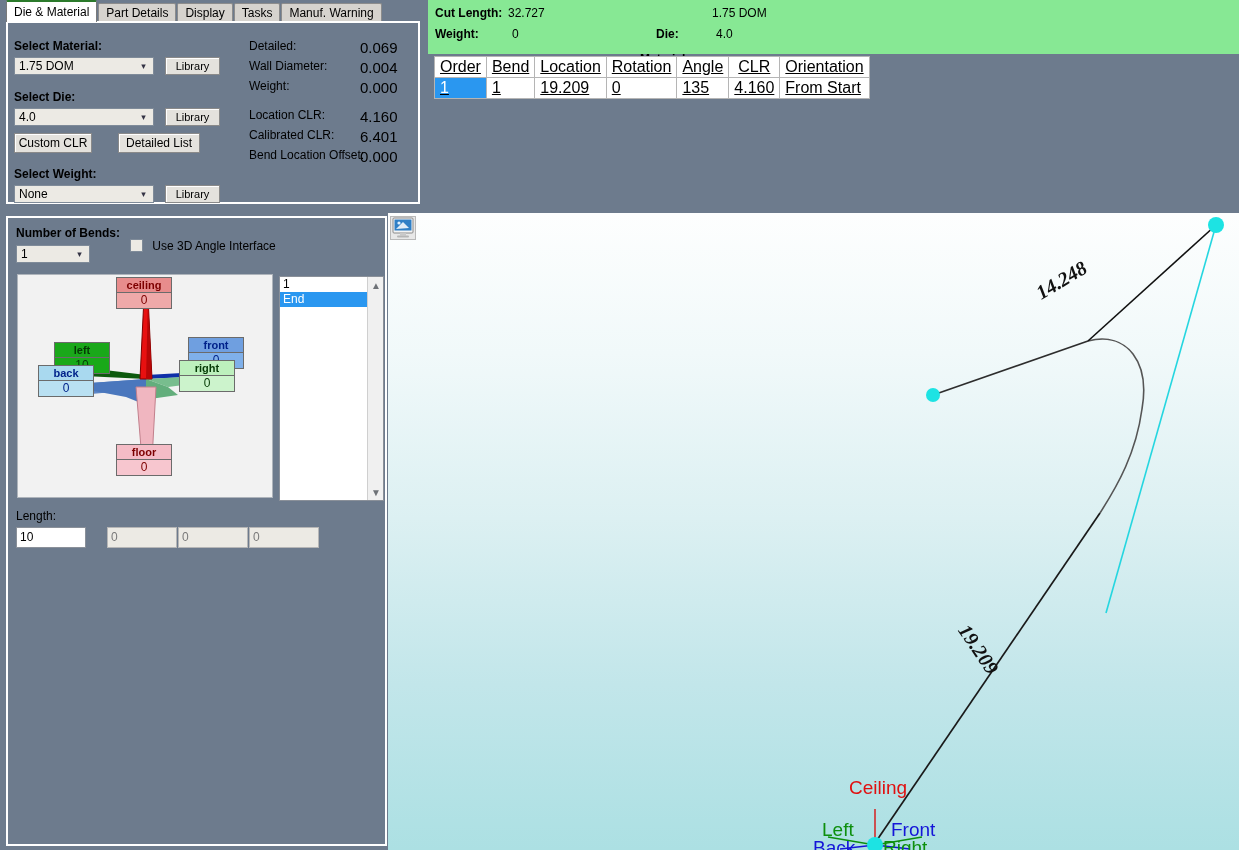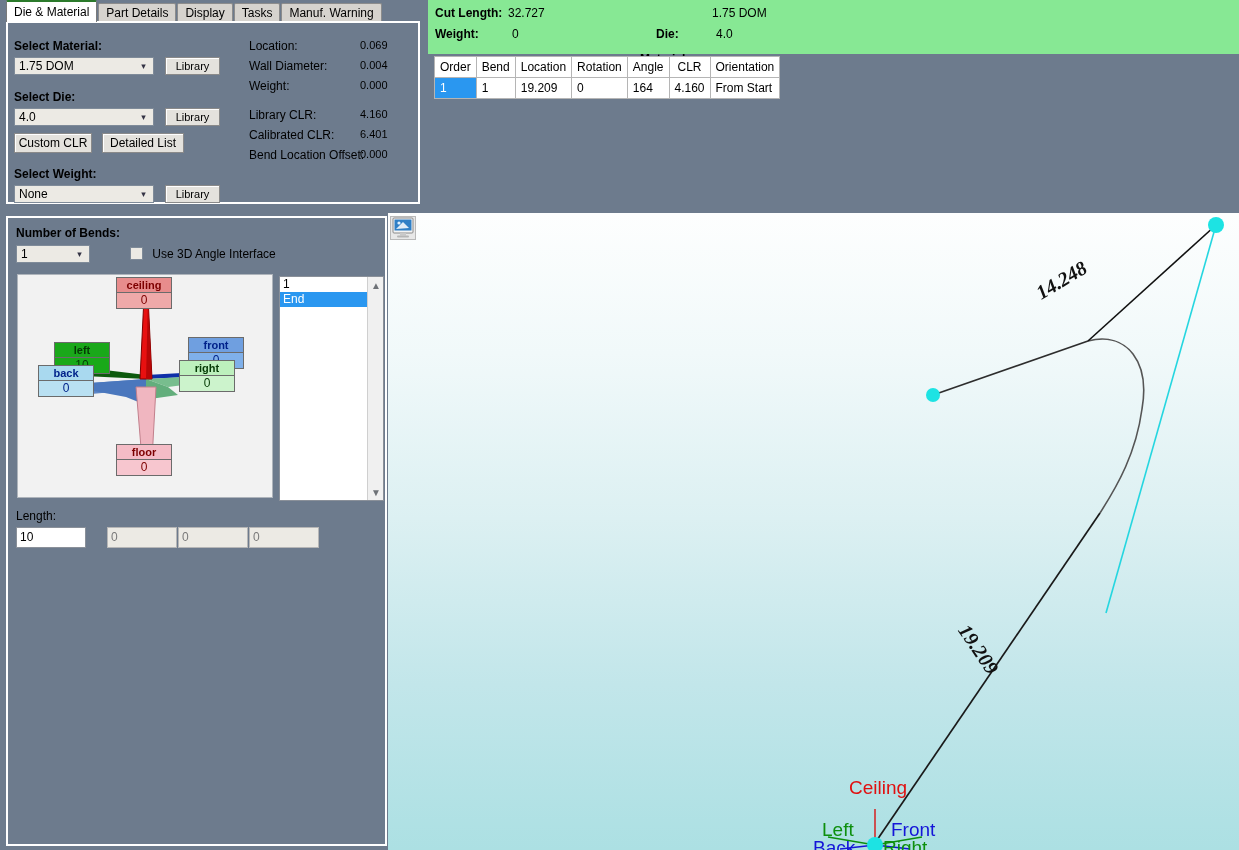--- a/index.html
+++ b/index.html
@@ -36,29 +36,29 @@
     position:absolute;right:2px;top:1px;width:15px;height:14px;
     display:flex;align-items:center;justify-content:center;color:#334;font-size:9px;
   }
   .btn{
     background:#e4e2dd;border:1px solid #8a8a8a;box-sizing:border-box;
     font-size:11px;color:#000;text-align:center;cursor:default;
     box-shadow:inset 1px 1px 0 #fff;
   }
   .btn.small{height:18px;line-height:16px;}
   .infoRow{position:absolute;font-size:12px;color:#000;}
-  .infoVal{position:absolute;font-size:11px;color:#000;}
+  .infoVal{position:absolute;font-size:15px;color:#000;}
 
   
   .greenbar{position:absolute;left:428px;top:0px;width:811px;height:54px;background:#87e894;}
   .greenbar .k{position:absolute;font-weight:bold;font-size:12px;}
   .greenbar .v{position:absolute;font-size:12px;}
 
   .gridwrap{position:absolute;left:434px;top:56px;width:327px;}
-  table.bendgrid{border-collapse:collapse;background:#84cc16;font-size:12px;}
+  table.bendgrid{border-collapse:collapse;background:#84cc16;font-size:16px;text-decoration:underline;}
   table.bendgrid th{
     background:#fff;border:1px solid #b5b5b5;font-weight:normal;
     padding:1px 5px;height:18px;color:#000;text-align:center;
   }
   table.bendgrid td{
     background:#fff;border:1px solid #b5b5b5;padding:1px 5px;height:18px;color:#000;
     text-align:left;white-space:nowrap;
   }
   table.bendgrid td.sel{background:#2a97f0;color:#fff;}
 
@@ -138,36 +138,36 @@
       <div class="btn small" style="position:absolute;left:157px;top:34px;width:55px;">Library</div>
 
       <div style="position:absolute;left:6px;top:67px;" class="lbl-bold">Select Die:</div>
       <div class="combo" style="position:absolute;left:6px;top:85px;">
         <span>4.0</span>
         <span class="arrow">▾</span>
       </div>
       <div class="btn small" style="position:absolute;left:157px;top:85px;width:55px;">Library</div>
 
       <div class="btn" style="position:absolute;left:6px;top:110px;width:78px;height:20px;line-height:18px;font-size:12px;">Custom CLR</div>
-      <div class="btn" style="position:absolute;left:94px;top:110px;width:82px;height:20px;line-height:18px;font-size:12px;">Detailed List</div>
+      <div class="btn" style="position:absolute;left:110px;top:110px;width:82px;height:20px;line-height:18px;font-size:12px;">Detailed List</div>
 
       <div style="position:absolute;left:6px;top:144px;" class="lbl-bold">Select Weight:</div>
       <div class="combo" style="position:absolute;left:6px;top:162px;">
         <span>None</span>
         <span class="arrow">▾</span>
       </div>
       <div class="btn small" style="position:absolute;left:157px;top:162px;width:55px;">Library</div>
 
-      <div class="infoRow" style="left:241px;top:16px;">Location:</div>
+      <div class="infoRow" style="left:241px;top:16px;">Detailed:</div>
       <div class="infoVal" style="left:352px;top:16px;">0.069</div>
       <div class="infoRow" style="left:241px;top:36px;">Wall Diameter:</div>
       <div class="infoVal" style="left:352px;top:36px;">0.004</div>
       <div class="infoRow" style="left:241px;top:56px;">Weight:</div>
       <div class="infoVal" style="left:352px;top:56px;">0.000</div>
-      <div class="infoRow" style="left:241px;top:85px;">Library CLR:</div>
+      <div class="infoRow" style="left:241px;top:85px;">Location CLR:</div>
       <div class="infoVal" style="left:352px;top:85px;">4.160</div>
       <div class="infoRow" style="left:241px;top:105px;">Calibrated CLR:</div>
       <div class="infoVal" style="left:352px;top:105px;">6.401</div>
       <div class="infoRow" style="left:241px;top:125px;">Bend Location Offset:</div>
       <div class="infoVal" style="left:352px;top:125px;">0.000</div>
     </div>
   </div>
 
   <div class="greenbar">
     <span class="k" style="left:7px;top:6px;">Cut Length:</span>
@@ -192,37 +192,37 @@
           <th style="width:30px;">CLR</th>
           <th style="width:70px;">Orientation</th>
         </tr>
       </thead>
       <tbody>
         <tr>
           <td class="sel">1</td>
           <td>1</td>
           <td>19.209</td>
           <td>0</td>
-          <td>164</td>
+          <td>135</td>
           <td>4.160</td>
           <td>From Start</td>
         </tr>
       </tbody>
     </table>
   </div>
 
   <div class="lowerpanel">
 
     <div class="lbl-bold" style="position:absolute;left:8px;top:8px;">Number of Bends:</div>
     <div class="combo" style="position:absolute;left:8px;top:27px;width:74px;">
       <span>1</span>
       <span class="arrow">▾</span>
     </div>
 
-    <div style="position:absolute;left:122px;top:29px;font-size:12px;">
+    <div style="position:absolute;left:122px;top:21px;font-size:12px;">
       <span class="chk"></span>
       <span style="margin-left:6px;">Use 3D Angle Interface</span>
     </div>
 
     <div class="anglebox">
       <svg width="256" height="224" viewBox="0 0 256 224">
 
         <polygon points="128,104 45,100 62,92 128,100" fill="#0d5a0d"></polygon>
         <polygon points="128,104 128,100 200,96 212,100" fill="#0f2fa8"></polygon>
 

